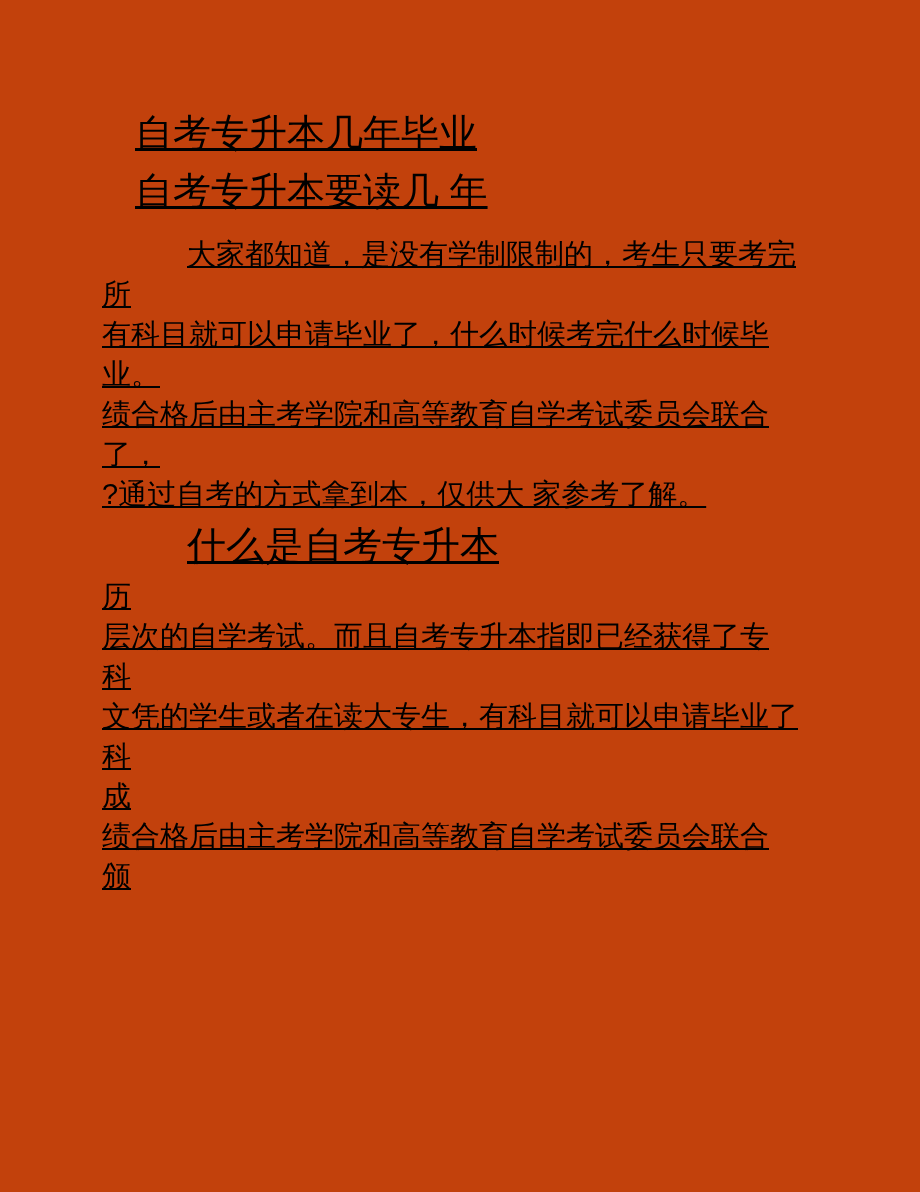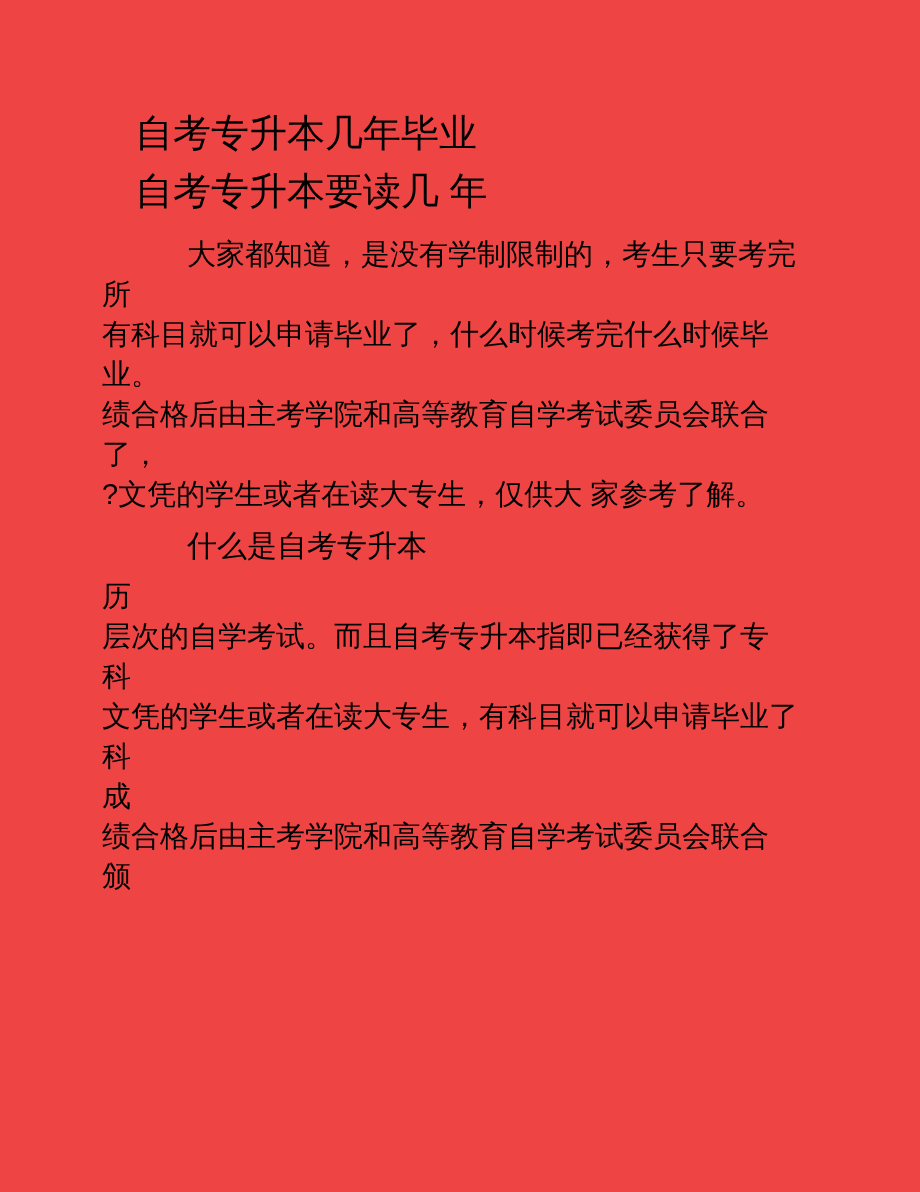--- a/index.html
+++ b/index.html
@@ -12,21 +12,22 @@
     height: 1192px;
     overflow: hidden;
     font-family: "Liberation Sans", sans-serif;
     color: #000000;
   }
   .page {
     box-sizing: border-box;
     width: 920px;
     height: 1192px;
     padding: 104px 110px 0 102px;
-    background: #ef4444;
+    background: #c2410c;
+    text-decoration: underline;
   }
   .title-line {
     margin: 0 0 0 33px;
     font-size: 38px;
     line-height: 58px;
     font-weight: 400;
     white-space: pre;
   }
   .body-block {
     font-size: 29px;
@@ -41,42 +42,42 @@
   .text-line {
     white-space: pre;
     font-weight: 400;
   }
   .indent {
     padding-left: 85px;
     margin-top: 14px;
   }
   .section-heading {
     margin-top: 12px;
-    font-size: 30px;
+    font-size: 39px;
     line-height: 40px;
     font-weight: 400;
     white-space: pre;
   }
 </style>
 </head>
 <body>
 
 <div class="page">
 
   <h1 class="title-line">自考专升本几年毕业</h1>
   <h1 class="title-line">自考专升本要读几 年</h1>
 
   <div class="body-block intro-block">
     <div class="text-line indent">大家都知道，是没有学制限制的，考生只要考完</div>
     <div class="text-line">所</div>
     <div class="text-line">有科目就可以申请毕业了，什么时候考完什么时候毕</div>
     <div class="text-line">业。</div>
     <div class="text-line">绩合格后由主考学院和高等教育自学考试委员会联合</div>
     <div class="text-line">了，</div>
-    <div class="text-line">?文凭的学生或者在读大专生，仅供大 家参考了解。</div>
+    <div class="text-line">?通过自考的方式拿到本，仅供大 家参考了解。</div>
   </div>
 
   <div class="section-heading indent">什么是自考专升本</div>
 
   <div class="body-block definition-block">
     <div class="text-line">历</div>
     <div class="text-line">层次的自学考试。而且自考专升本指即已经获得了专</div>
     <div class="text-line">科</div>
     <div class="text-line">文凭的学生或者在读大专生，有科目就可以申请毕业了</div>
     <div class="text-line">科</div>

